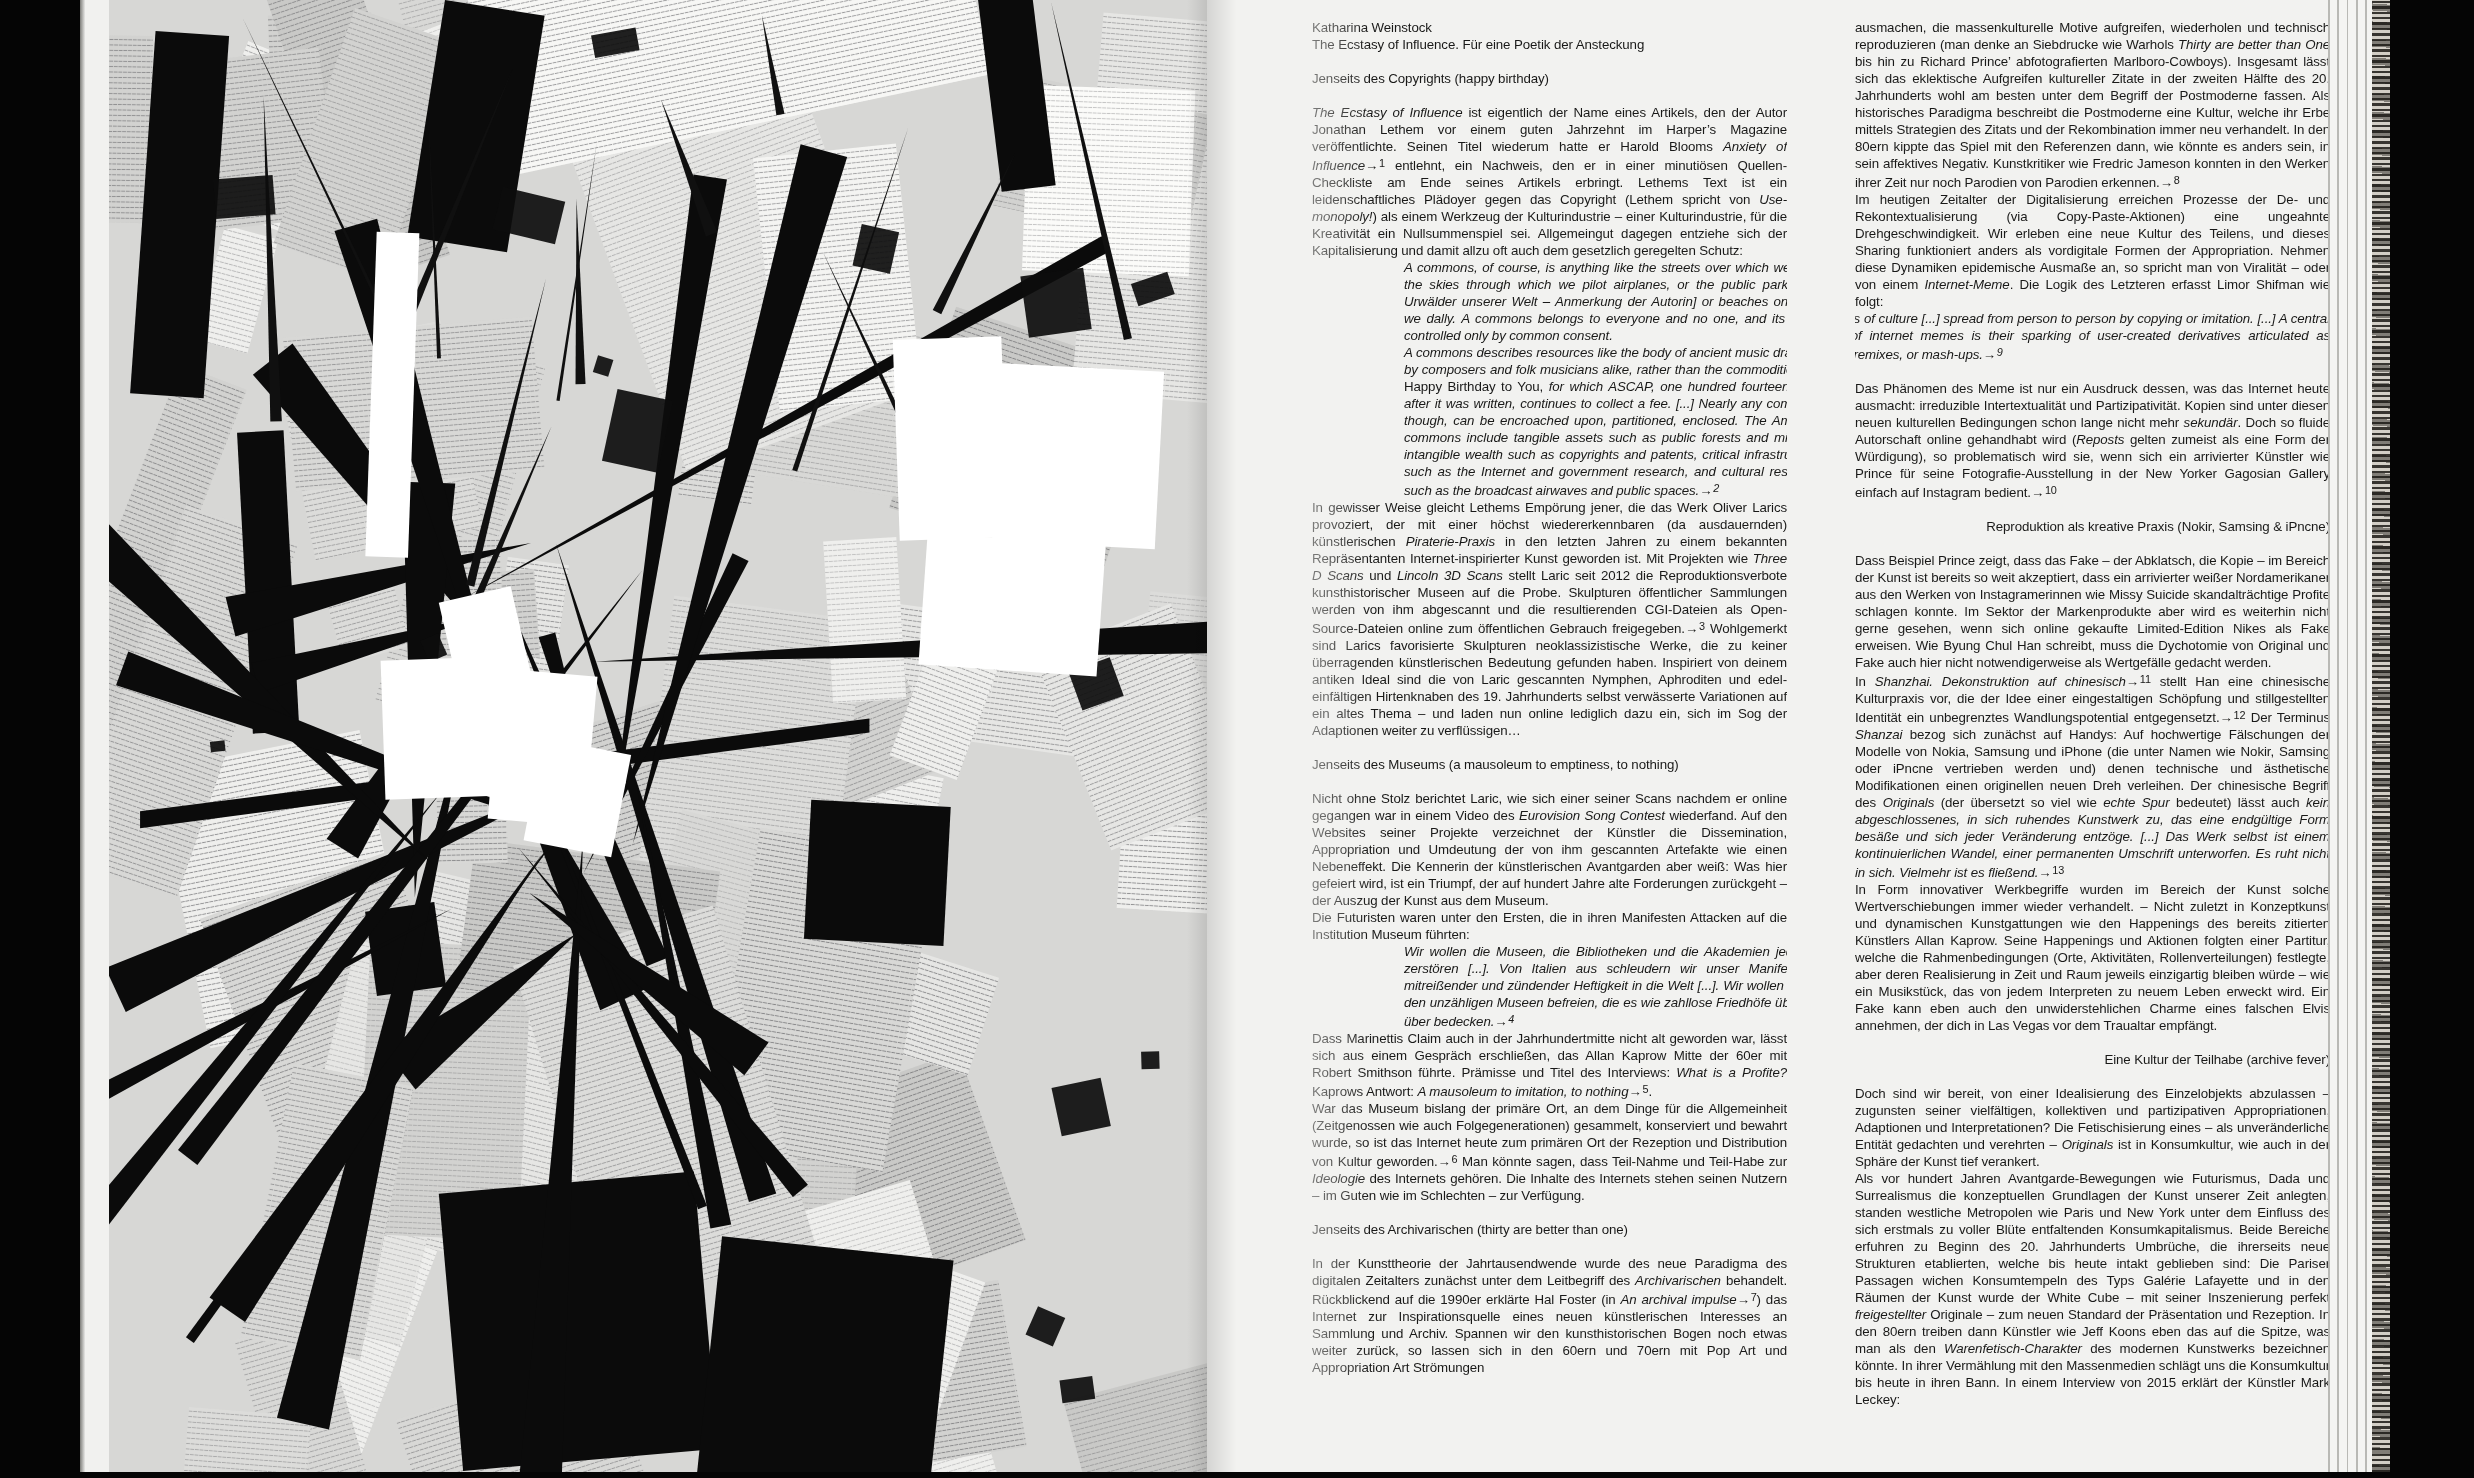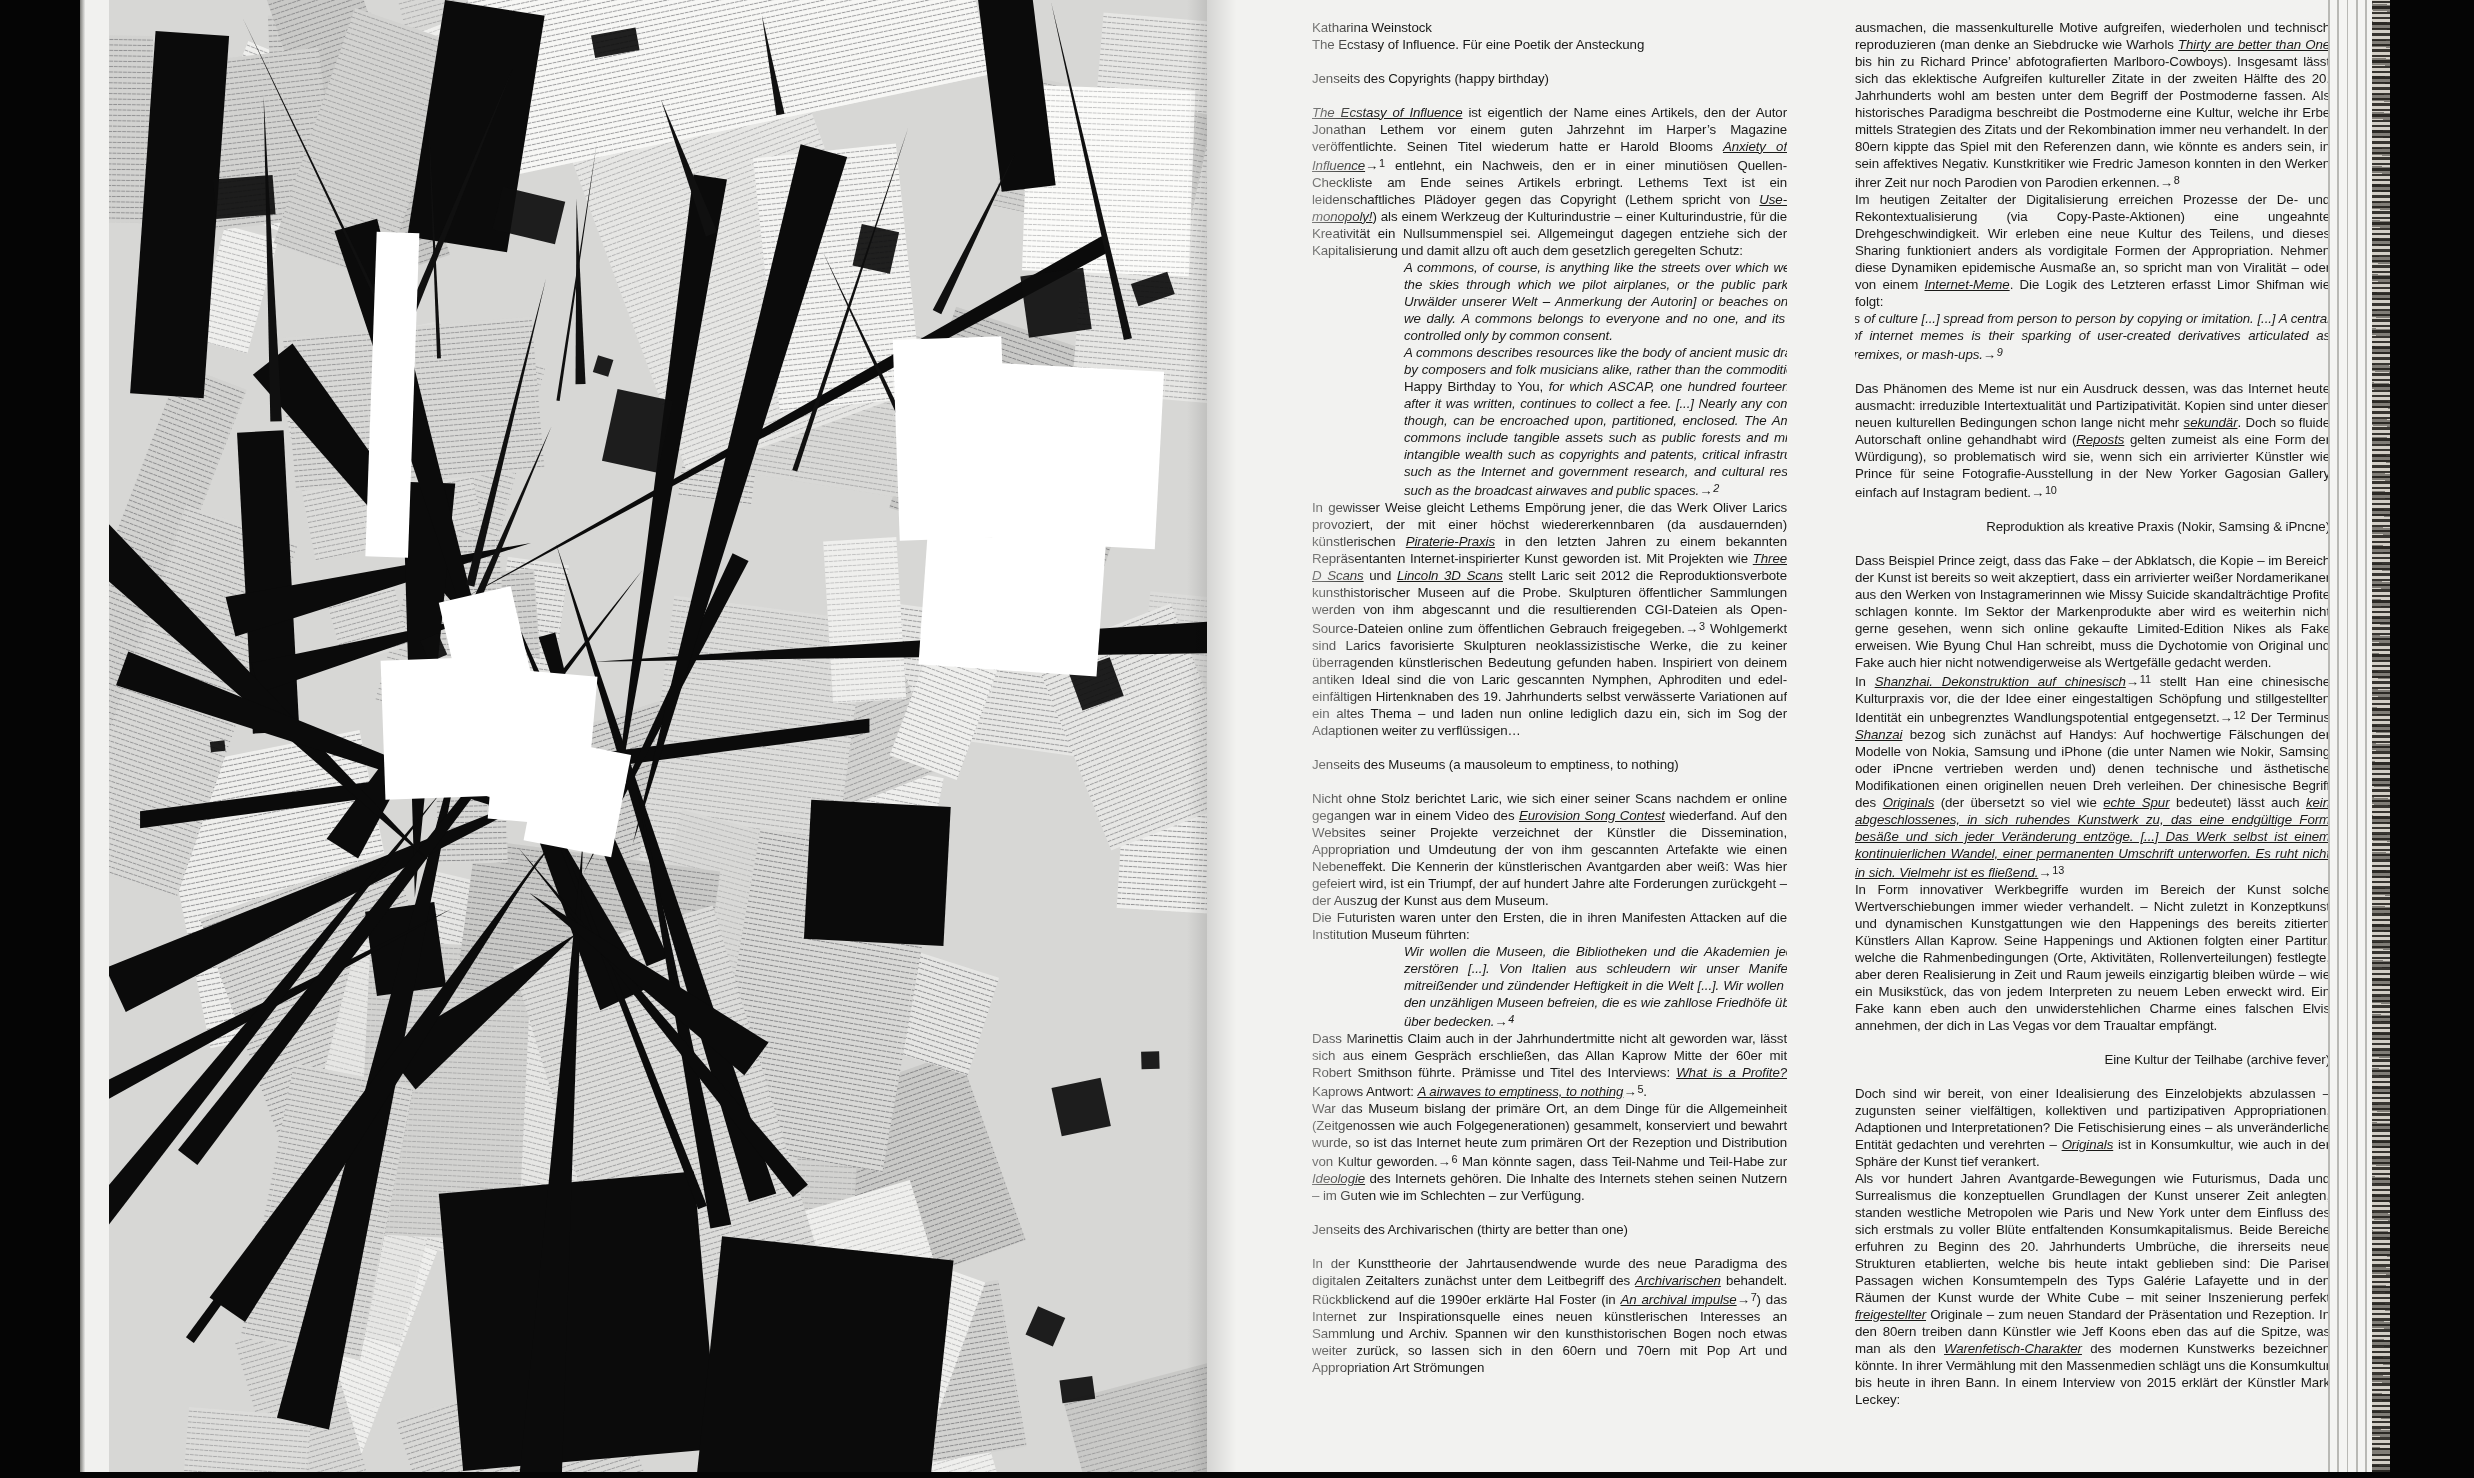--- a/index.html
+++ b/index.html
@@ -29,21 +29,21 @@
   #col1{left:105px;}
   #col2{left:648px;}
   .blk{margin:0;}
   .blk.p,.blk.q,.blk.q-out{text-align:justify;hyphens:auto;-webkit-hyphens:auto;}
   .blk.byline,.blk.title,.blk.h{text-align:left;}
   .blk.h-right{text-align:right;}
   .blk.gap{height:17px;}
   .blk.q{margin-left:92px;margin-right:-40px;font-style:italic;}
   .blk.q em{font-style:normal;}
   .blk.q-out{margin-left:-59px;font-style:italic;}
-  .blk.p em,.blk.h em{font-style:italic;text-decoration:underline;}
+  .blk.p em,.blk.h em{font-style:italic;}
   .fn{white-space:nowrap;}
   .fn sup{font-size:.82em;vertical-align:.28em;margin-left:0.8px;}
   
   .left-page svg{display:block;width:100%;height:100%;}
 </style>
 </head>
 <body>
 
 <div class="screen">
   <div class="left-edge"></div>
@@ -406,21 +406,21 @@
         <div class="blk p"><em>The Ecstasy of Influence</em> ist eigentlich der Name eines Artikels, den der Autor Jonathan Lethem vor einem guten Jahrzehnt im Harper’s Magazine veröffentlichte. Seinen Titel wiederum hatte er Harold Blooms <em>Anxiety of Influence</em><span class="fn">→<sup>1</sup></span> entlehnt, ein Nachweis, den er in einer minutiösen Quellen-Checkliste am Ende seines Artikels erbringt. Lethems Text ist ein leidenschaftliches Plädoyer gegen das Copyright (Lethem spricht von <em>Use-monopoly!</em>) als einem Werkzeug der Kulturindustrie – einer Kulturindustrie, für die Kreativität ein Nullsummenspiel sei. Allgemeingut dagegen entziehe sich der Kapitalisierung und damit allzu oft auch dem gesetzlich geregelten Schutz:</div>
         <div class="blk q">A commons, of course, is anything like the streets over which we drive, the skies through which we pilot airplanes, or the public park [, die Urwälder unserer Welt – Anmerkung der Autorin] or beaches on which we dally. A commons belongs to everyone and no one, and its use is controlled only by common consent.</div>
         <div class="blk q">A commons describes resources like the body of ancient music drawn on by composers and folk musicians alike, rather than the commodities, like <em>Happy Birthday to You,</em> for which ASCAP, one hundred fourteen years after it was written, continues to collect a fee. [...] Nearly any commons, though, can be encroached upon, partitioned, enclosed. The American commons include tangible assets such as public forests and minerals, intangible wealth such as copyrights and patents, critical infrastructures such as the Internet and government research, and cultural resources such as the broadcast airwaves and public spaces.<span class="fn">→<sup>2</sup></span></div>
         <div class="blk p">In gewisser Weise gleicht Lethems Empörung jener, die das Werk Oliver Larics provoziert, der mit einer höchst wiedererkennbaren (da ausdauernden) künstlerischen <em>Piraterie-Praxis</em> in den letzten Jahren zu einem bekannten Repräsentanten Internet-inspirierter Kunst geworden ist. Mit Projekten wie <em>Three D Scans</em> und <em>Lincoln 3D Scans</em> stellt Laric seit 2012 die Reproduktionsverbote kunsthistorischer Museen auf die Probe. Skulpturen öffentlicher Sammlungen werden von ihm abgescannt und die resultierenden CGI-Dateien als Open-Source-Dateien online zum öffentlichen Gebrauch freigegeben.<span class="fn">→<sup>3</sup></span> Wohlgemerkt sind Larics favorisierte Skulpturen neoklassizistische Werke, die zu keiner überragenden künstlerischen Bedeutung gefunden haben. Inspiriert von deinem antiken Ideal sind die von Laric gescannten Nymphen, Aphroditen und edel-einfältigen Hirtenknaben des 19. Jahrhunderts selbst verwässerte Variationen auf ein altes Thema – und laden nun online lediglich dazu ein, sich im Sog der Adaptionen weiter zu verflüssigen…</div>
         <div class="blk gap"></div>
         <div class="blk h">Jenseits des Museums (a mausoleum to emptiness, to nothing)</div>
         <div class="blk gap"></div>
         <div class="blk p">Nicht ohne Stolz berichtet Laric, wie sich einer seiner Scans nachdem er online gegangen war in einem Video des <em>Eurovision Song Contest</em> wiederfand. Auf den Websites seiner Projekte verzeichnet der Künstler die Dissemination, Appropriation und Umdeutung der von ihm gescannten Artefakte wie einen Nebeneffekt. Die Kennerin der künstlerischen Avantgarden aber weiß: Was hier gefeiert wird, ist ein Triumpf, der auf hundert Jahre alte Forderungen zurückgeht – der Auszug der Kunst aus dem Museum.</div>
         <div class="blk p">Die Futuristen waren unter den Ersten, die in ihren Manifesten Attacken auf die Institution Museum führten:</div>
         <div class="blk q">Wir wollen die Museen, die Bibliotheken und die Akademien jeder Art zerstören [...]. Von Italien aus schleudern wir unser Manifest voll mitreißender und zündender Heftigkeit in die Welt [...]. Wir wollen es von den unzähligen Museen befreien, die es wie zahllose Friedhöfe über und über bedecken.<span class="fn">→<sup>4</sup></span></div>
-        <div class="blk p">Dass Marinettis Claim auch in der Jahrhundertmitte nicht alt geworden war, lässt sich aus einem Gespräch erschließen, das Allan Kaprow Mitte der 60er mit Robert Smithson führte. Prämisse und Titel des Interviews: <em>What is a Profite?</em> Kaprows Antwort: <em>A airwaves to emptiness, to nothing</em><span class="fn">→<sup>5</sup></span>.</div>
+        <div class="blk p">Dass Marinettis Claim auch in der Jahrhundertmitte nicht alt geworden war, lässt sich aus einem Gespräch erschließen, das Allan Kaprow Mitte der 60er mit Robert Smithson führte. Prämisse und Titel des Interviews: <em>What is a Profite?</em> Kaprows Antwort: <em>A mausoleum to imitation, to nothing</em><span class="fn">→<sup>5</sup></span>.</div>
         <div class="blk p">War das Museum bislang der primäre Ort, an dem Dinge für die Allgemeinheit (Zeitgenossen wie auch Folgegenerationen) gesammelt, konserviert und bewahrt wurde, so ist das Internet heute zum primären Ort der Rezeption und Distribution von Kultur geworden.<span class="fn">→<sup>6</sup></span> Man könnte sagen, dass Teil-Nahme und Teil-Habe zur <em>Ideologie</em> des Internets gehören. Die Inhalte des Internets stehen seinen Nutzern – im Guten wie im Schlechten – zur Verfügung.</div>
         <div class="blk gap"></div>
         <div class="blk h">Jenseits des Archivarischen (thirty are better than one)</div>
         <div class="blk gap"></div>
         <div class="blk p">In der Kunsttheorie der Jahrtausendwende wurde des neue Paradigma des digitalen Zeitalters zunächst unter dem Leitbegriff des <em>Archivarischen</em> behandelt. Rückblickend auf die 1990er erklärte Hal Foster (in <em>An archival impulse</em><span class="fn">→<sup>7</sup></span>) das Internet zur Inspirationsquelle eines neuen künstlerischen Interesses an Sammlung und Archiv. Spannen wir den kunsthistorischen Bogen noch etwas weiter zurück, so lassen sich in den 60ern und 70ern mit Pop Art und Appropriation Art Strömungen</div>
       </div>
     <div id="col2" class="col">
         <div class="blk p">ausmachen, die massenkulturelle Motive aufgreifen, wiederholen und technisch reproduzieren (man denke an Siebdrucke wie Warhols <em>Thirty are better than One</em> bis hin zu Richard Prince’ abfotografierten Marlboro-Cowboys). Insgesamt lässt sich das eklektische Aufgreifen kultureller Zitate in der zweiten Hälfte des 20. Jahrhunderts wohl am besten unter dem Begriff der Postmoderne fassen. Als historisches Paradigma beschreibt die Postmoderne eine Kultur, welche ihr Erbe mittels Strategien des Zitats und der Rekombination immer neu verhandelt. In den 80ern kippte das Spiel mit den Referenzen dann, wie könnte es anders sein, in sein affektives Negativ. Kunstkritiker wie Fredric Jameson konnten in den Werken ihrer Zeit nur noch Parodien von Parodien erkennen.<span class="fn">→<sup>8</sup></span></div>
         <div class="blk p">Im heutigen Zeitalter der Digitalisierung erreichen Prozesse der De- und Rekontextualisierung (via Copy-Paste-Aktionen) eine ungeahnte Drehgeschwindigkeit. Wir erleben eine neue Kultur des Teilens, und dieses Sharing funktioniert anders als vordigitale Formen der Appropriation. Nehmen diese Dynamiken epidemische Ausmaße an, so spricht man von Viralität – oder von einem <em>Internet-Meme</em>. Die Logik des Letzteren erfasst Limor Shifman wie folgt:</div>
         <div class="blk q-out">Small units of culture [...] spread from person to person by copying or imitation. [...] A central attribute of internet memes is their sparking of user-created derivatives articulated as parodies, remixes, or mash-ups.<span class="fn">→<sup>9</sup></span></div>

